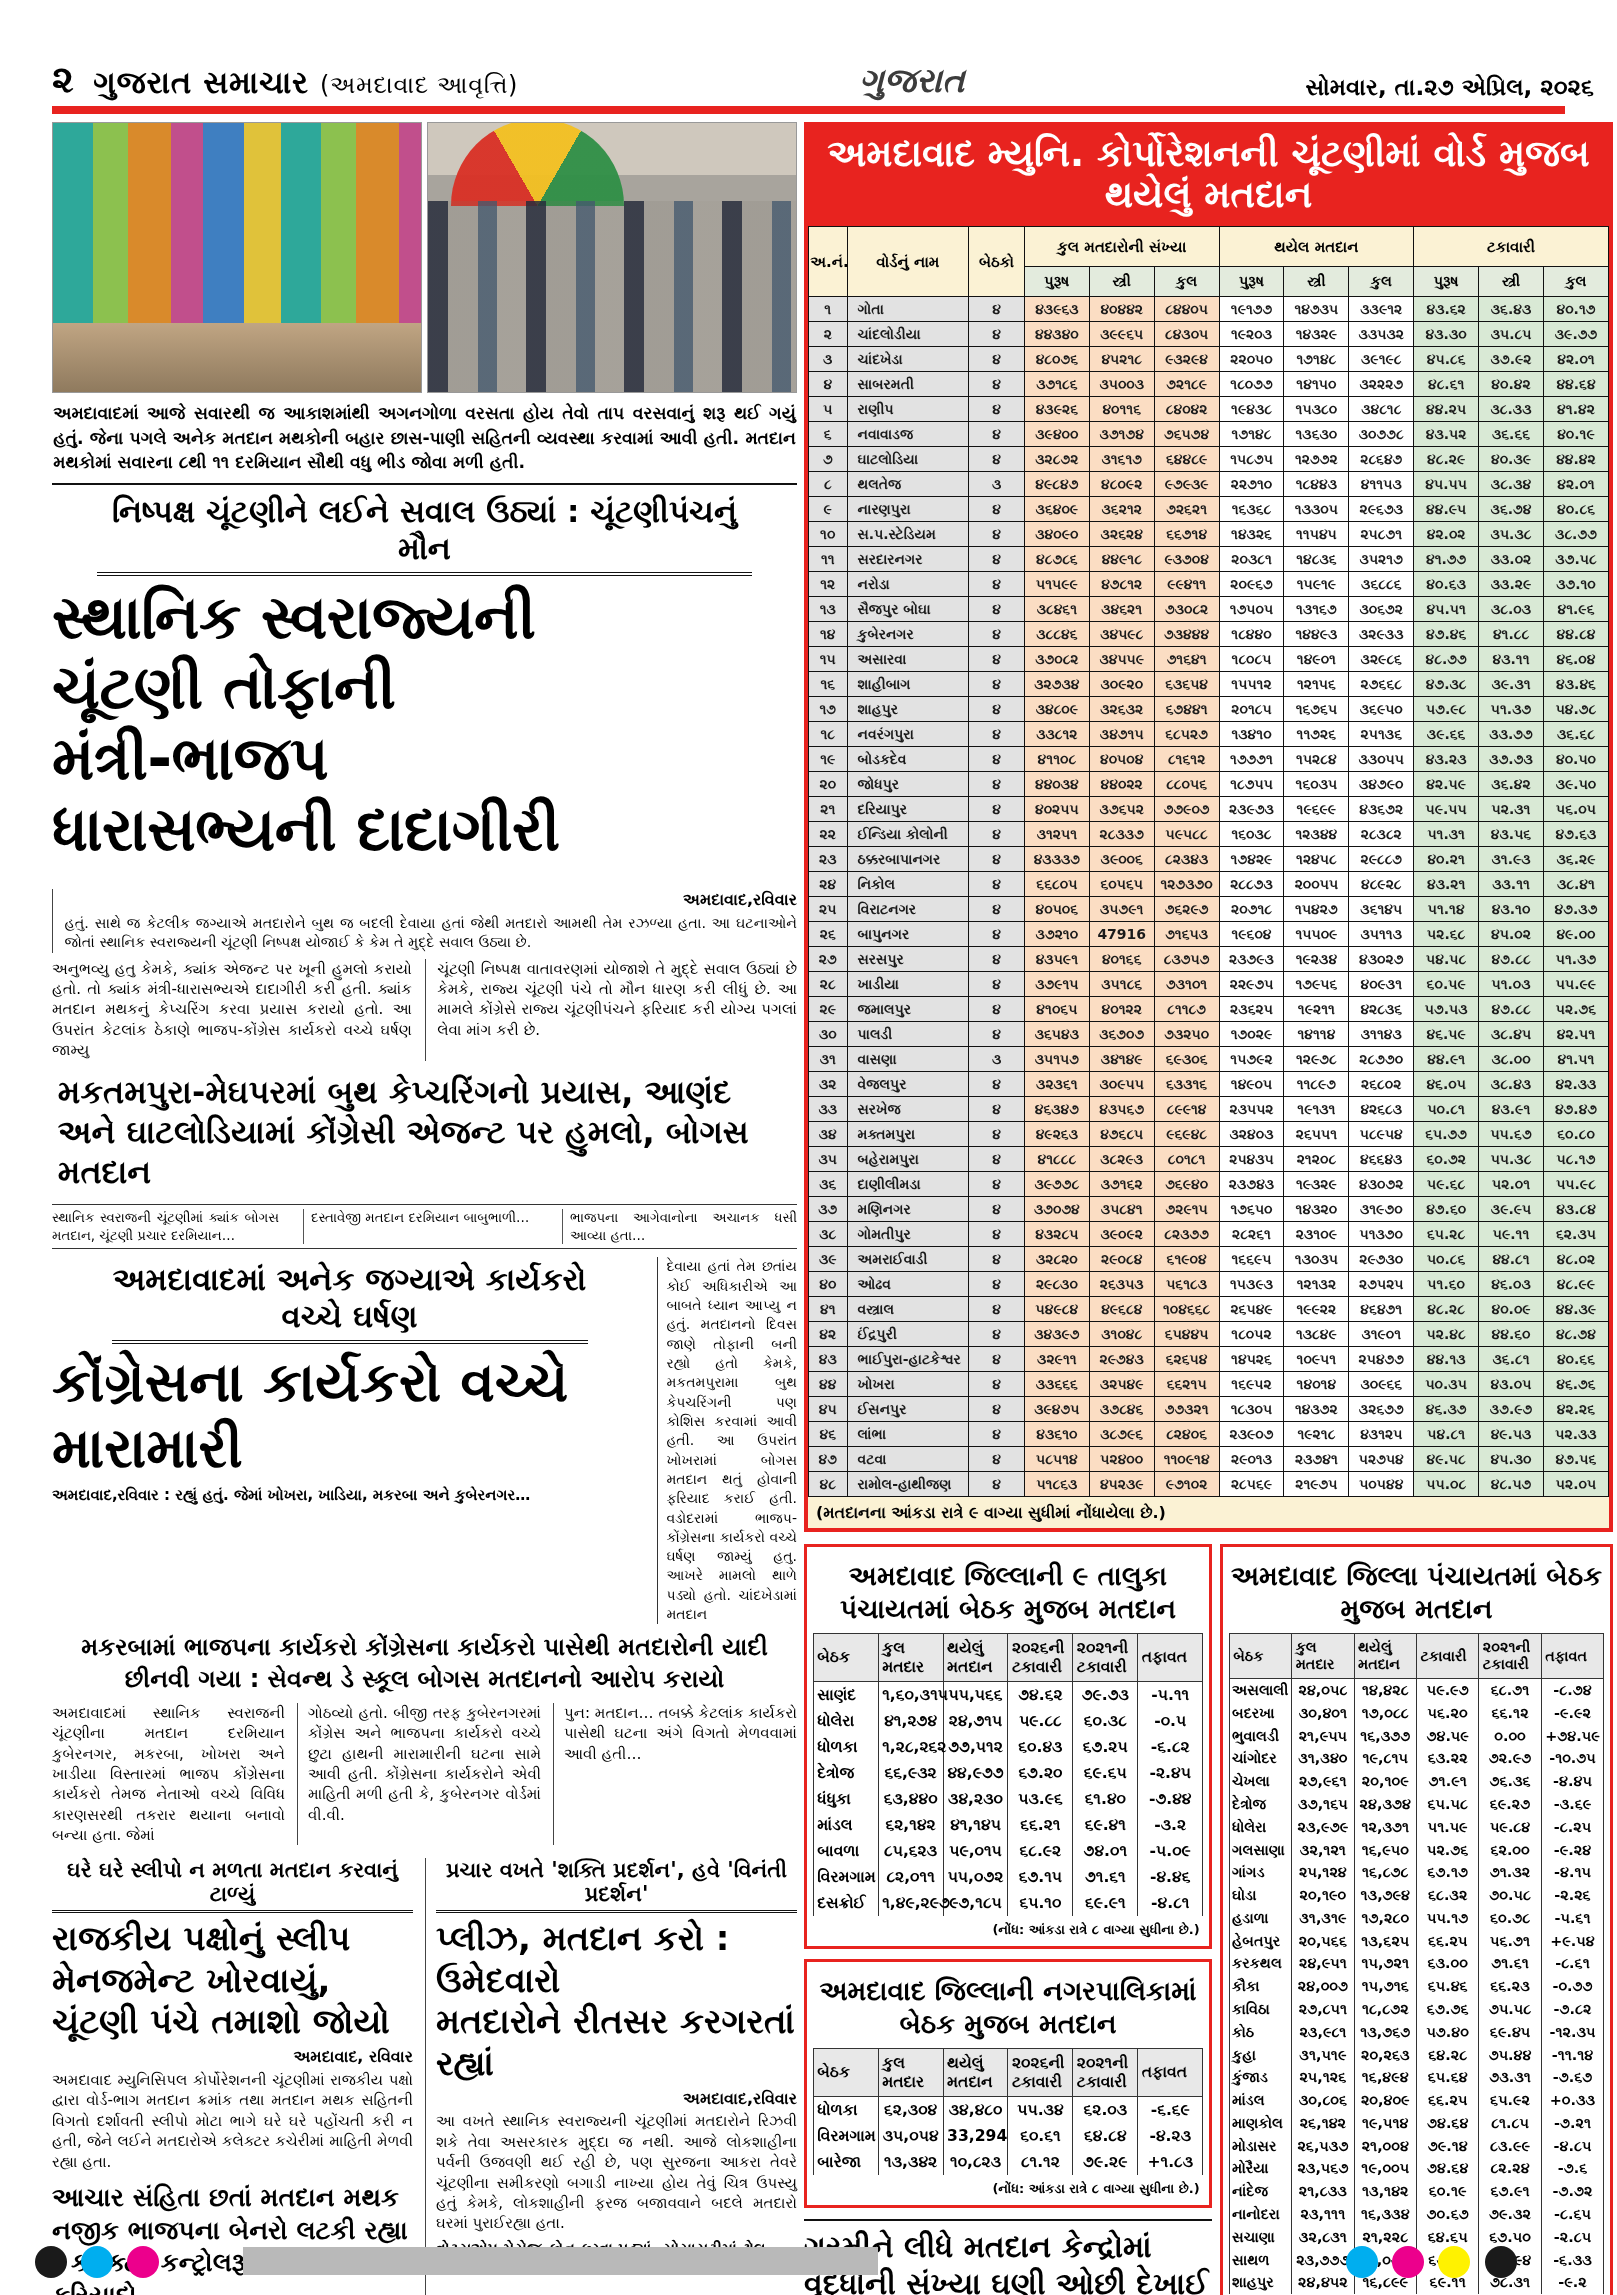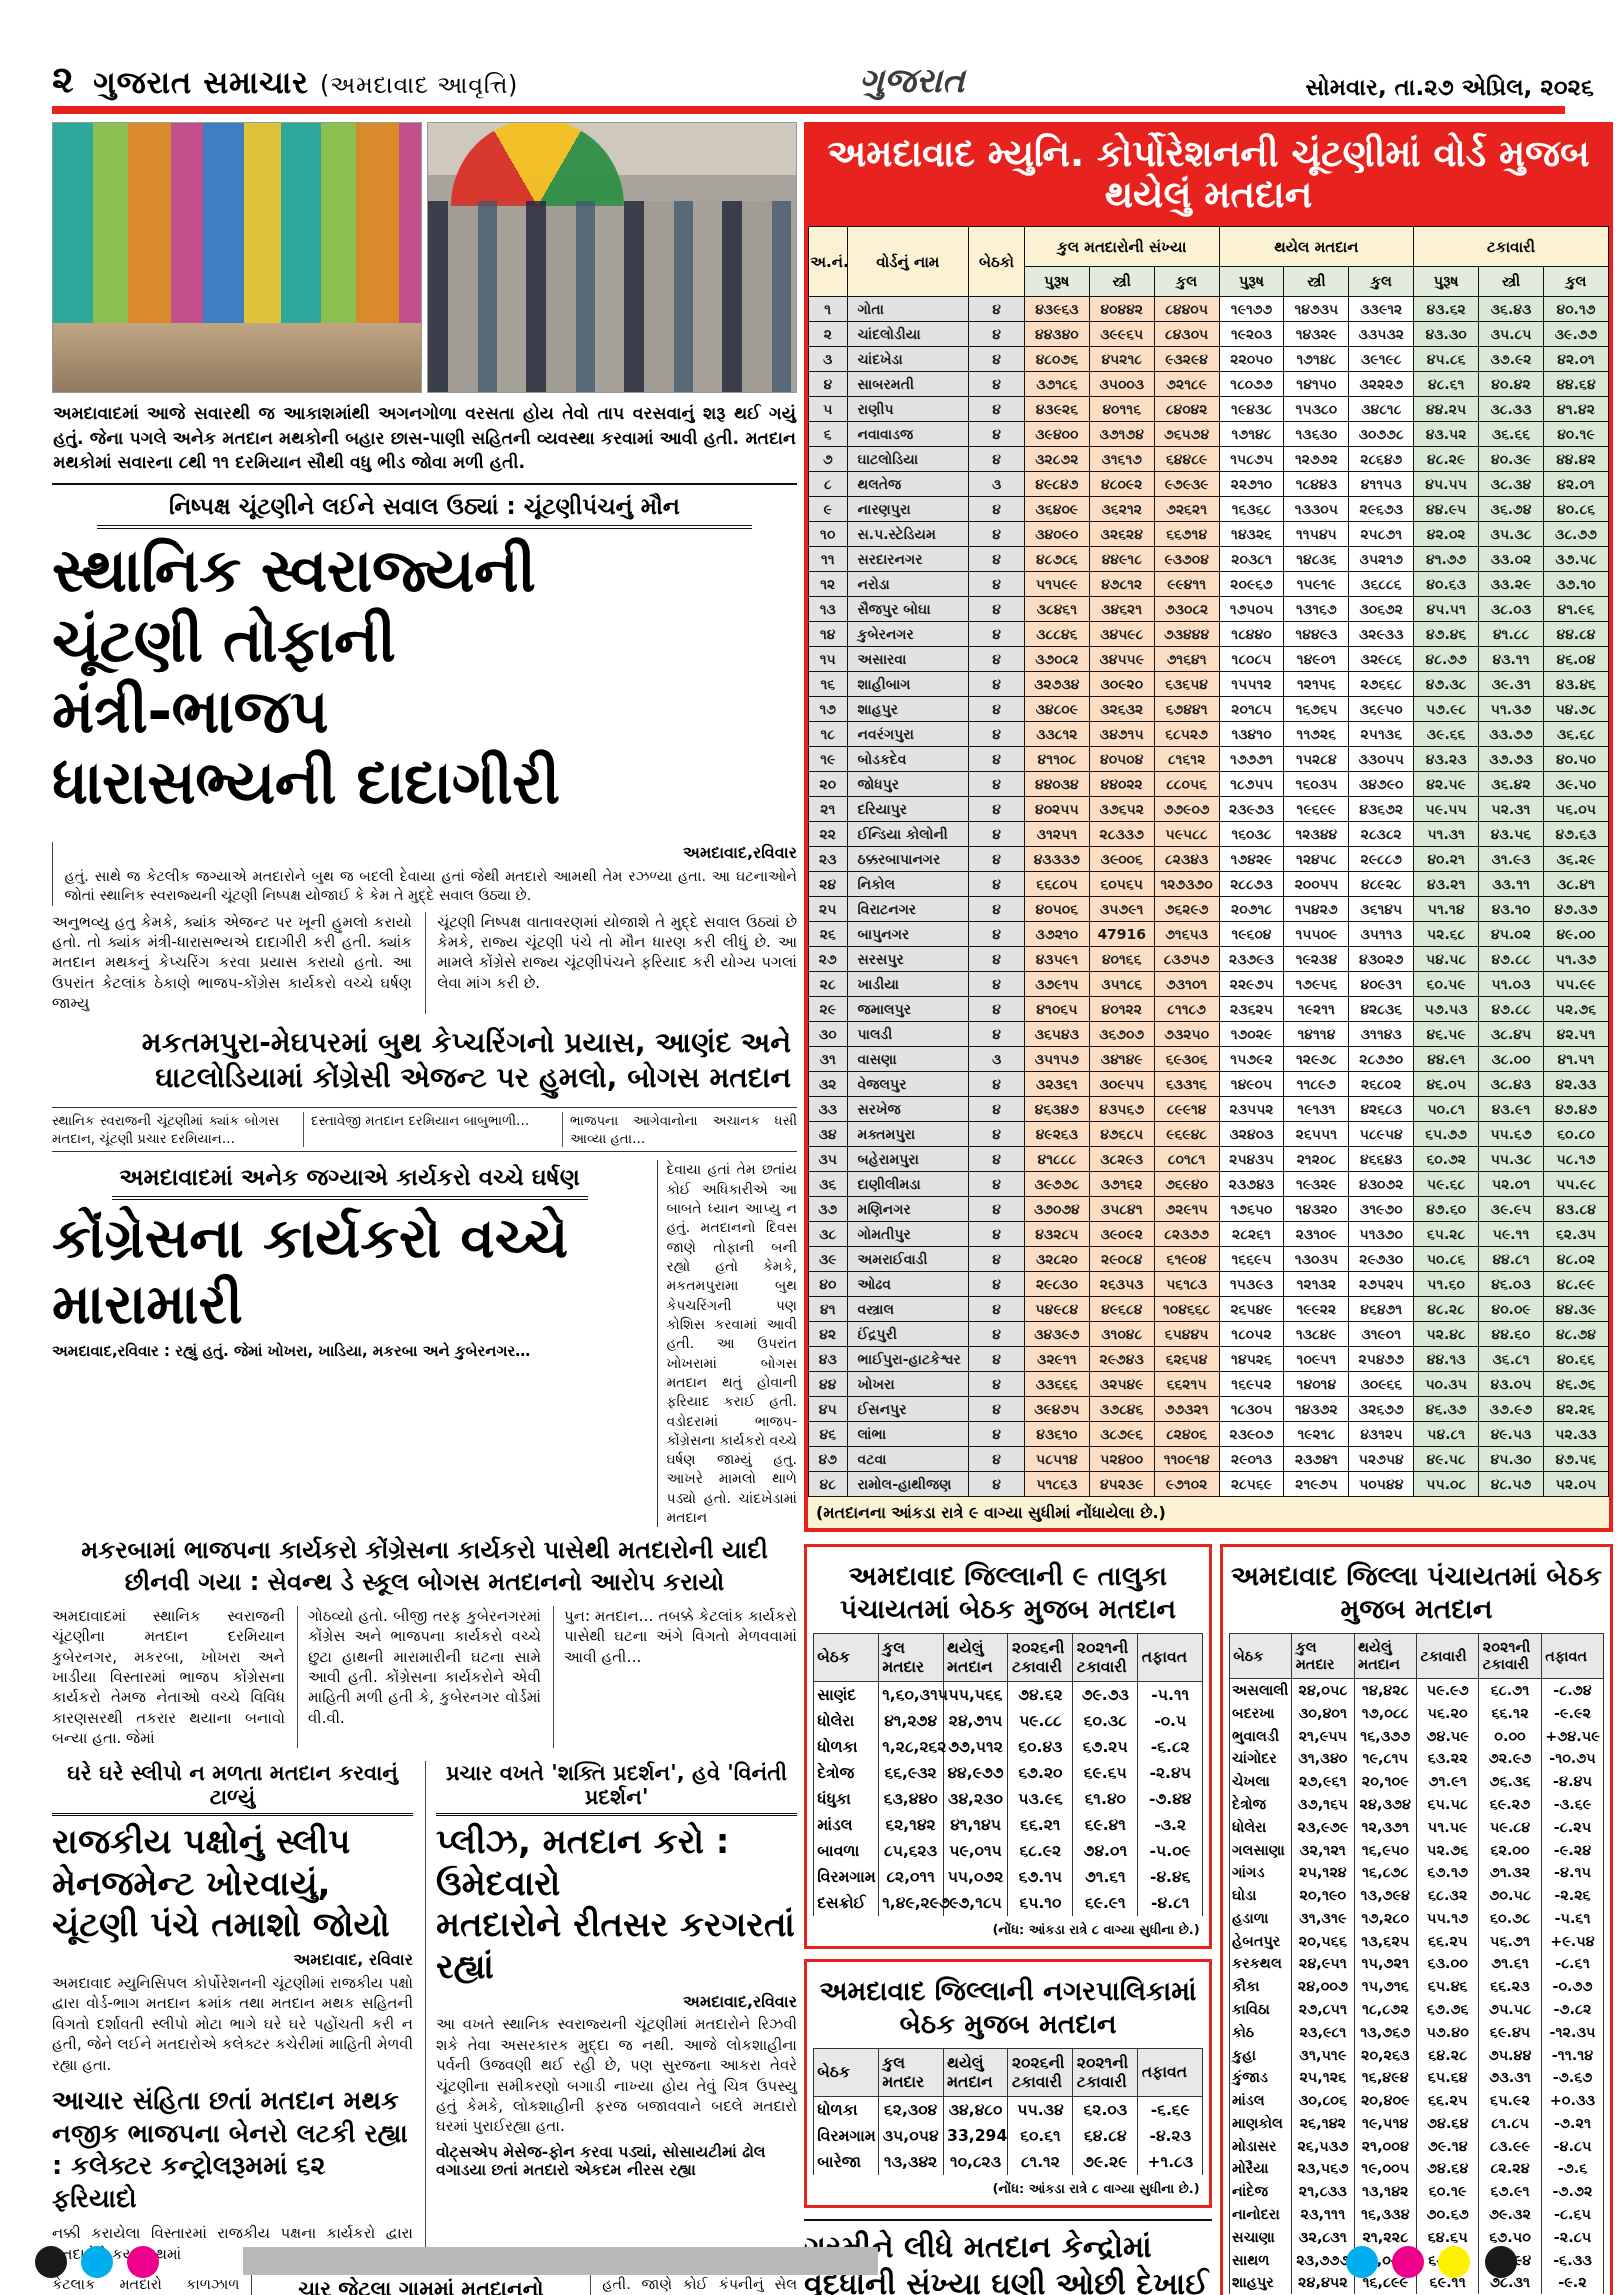--- a/index.html
+++ b/index.html
@@ -32,31 +32,31 @@
   .photo.p1::after { content:""; position:absolute; left:0; right:0; bottom:0; height:69px; background:linear-gradient(180deg,#c0a583,#8f7a5e); }
   .photo.p2 { background:linear-gradient(180deg,#cfc8bd 0 52px,#a8a49d 52px 100%); }
   .photo.p2 .legs { position:absolute; bottom:0; left:0; right:0; height:191px;
       background:repeating-linear-gradient(90deg, rgba(40,45,60,.85) 0 19.6px, rgba(120,115,105,.15) 19.6px 50px, rgba(70,90,110,.8) 50px 69px, rgba(150,143,130,.12) 69px 98px); }
   .umbrella { position:absolute; top:-4.6px; left:23px; width:173px; height:87px; border-radius:0 0 87px 87px; transform:rotate(180deg);
       background:conic-gradient(from 90deg at 50% 0,#d93025 0 60deg,#f3c021 60deg 120deg,#2f8f46 120deg 180deg); opacity:.95; }
   .caption { font-size:17.3px; font-weight:bold; line-height:1.4; padding:8px 1.2px 5.8px 1.2px; text-align:justify; }
   .thinrule { border-top:2.9px solid #111; margin:3.5px 0 8px 0; }
 
   
-  .kicker { font-size:23px; font-weight:bold; text-align:center; margin:3.5px auto 5.8px auto; padding-bottom:4.6px; border-bottom:4px double #111; width:88%; }
+  .kicker { font-size:31px; font-weight:bold; text-align:center; margin:3.5px auto 5.8px auto; padding-bottom:4.6px; border-bottom:4px double #111; width:88%; }
   .h-main { font-size:60px; font-weight:bold; line-height:1.18; letter-spacing:-0.6px; }
   .a1row { display:flex; gap:24px;flex-direction:column; }
   .a1row .hl { width:549px; }
   .a1side { flex:1; font-size:14.4px; line-height:1.35; text-align:justify; }
   .dateline { font-size:16px; font-weight:bold; text-align:right; margin-bottom:3.5px; }
   .bodytxt { font-size:15px; line-height:1.36; text-align:justify; }
   .twocol { display:flex; gap:12.7px; margin-top:5.8px; }
   .twocol > div { flex:1; }
   .colrule { border-left:1.2px solid #444; padding-left:11.6px; }
-  .subhead-xl { font-size:28px; font-weight:bold; text-align:right; line-height:1.25; margin:11.6px 5.8px; }
+  .subhead-xl { font-size:32px; font-weight:bold; text-align:left; line-height:1.25; margin:11.6px 5.8px; }
   .strip { display:flex; gap:24px; border-top:1.2px solid #333; border-bottom:1.2px solid #333; padding:4.6px 0; margin:4.6px 0 8px 0; }
   .strip > div { flex:1; font-size:13.3px; line-height:1.3; border-left:1.2px solid #555; padding-left:7px; text-align:justify; }
   .strip > div:first-child { border-left:none; padding-left:0; }
   .a2row { display:flex; gap:10.4px; }
   .a2row .hl { width:595px; }
   .a2side { flex:1; font-size:14px; line-height:1.38; text-align:justify; border-left:1.2px solid #333; padding-left:8px; }
   .h-main2 { font-size:55px; font-weight:bold; line-height:1.2; }
   .lead26 { font-size:15px; font-weight:bold; margin:4.6px 0; }
   .boldsub { font-size:24px; font-weight:bold; text-align:center; line-height:1.3; margin:8px 4.6px; }
   .threecol { display:flex; gap:11.6px; }

